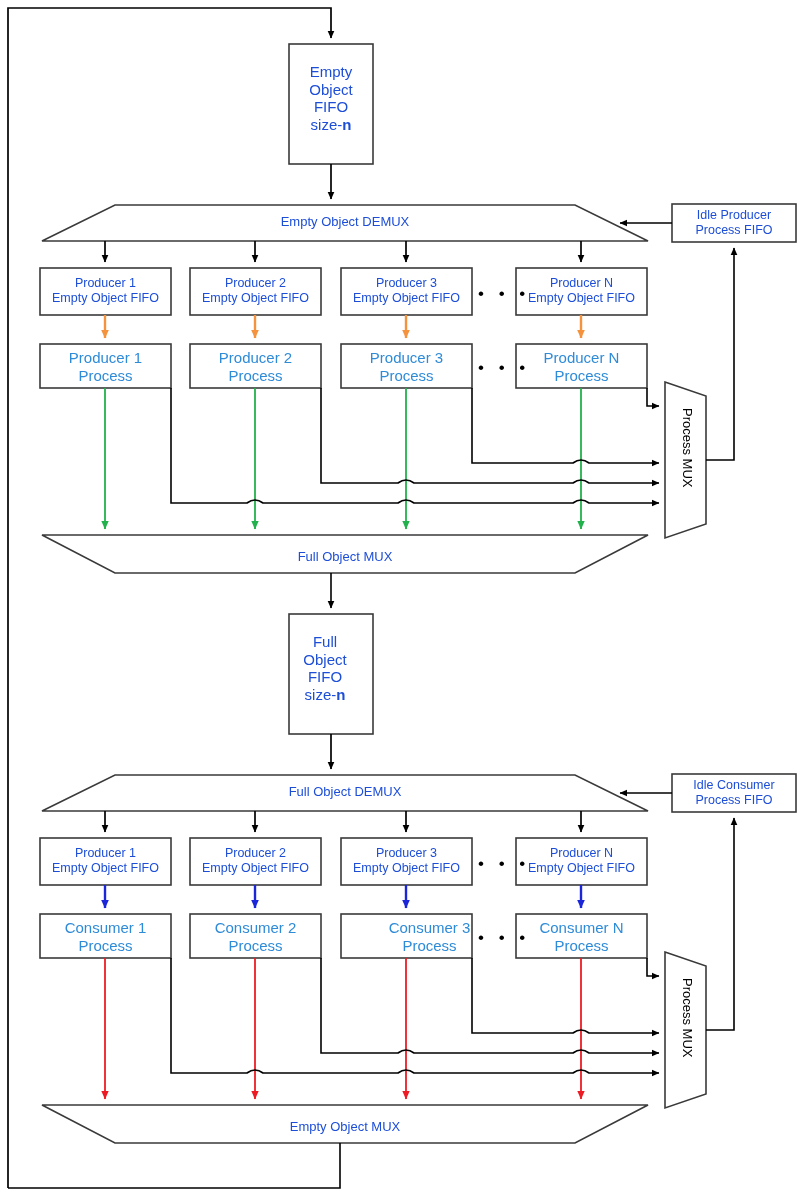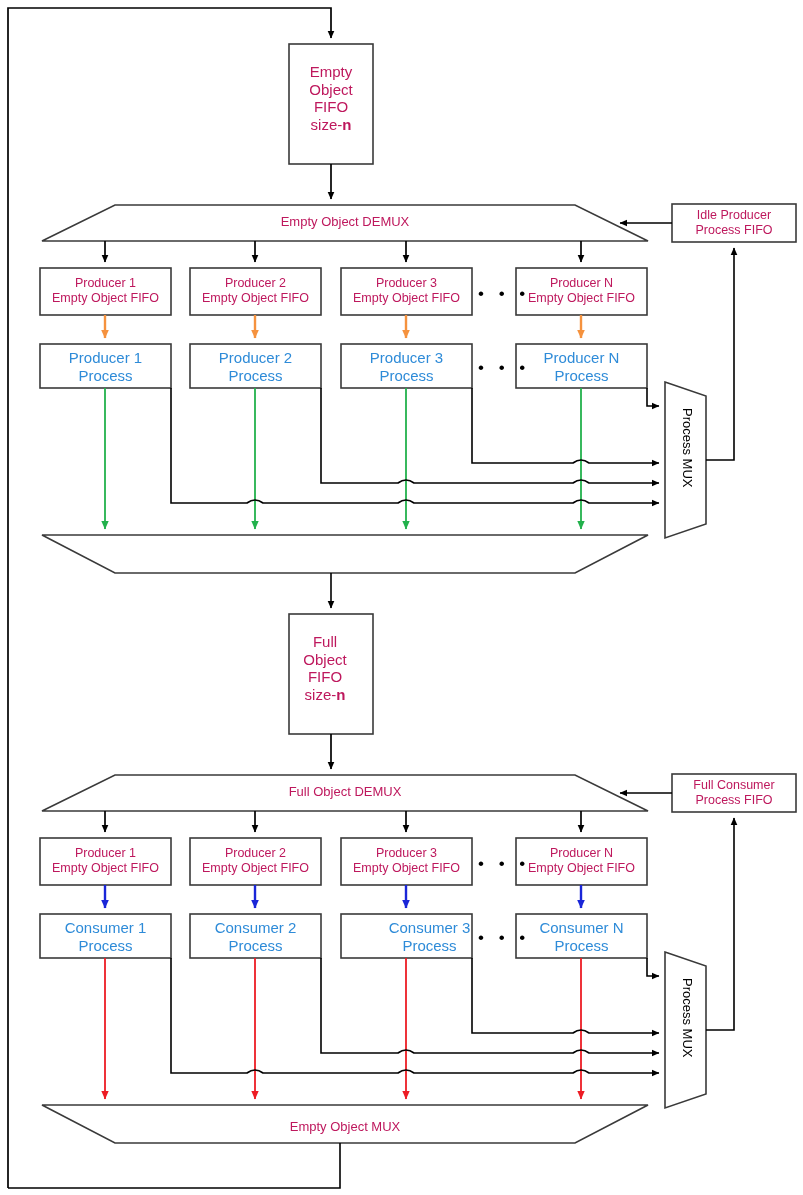--- a/index.html
+++ b/index.html
@@ -1,19 +1,19 @@
 <!DOCTYPE html>
 <html><head>
 <meta charset="utf-8">
 <style>
   html,body{margin:0;padding:0;background:#ffffff;}
   body{font-family:"Liberation Sans", sans-serif;}
   #stage{position:relative;width:803px;height:1195px;background:#fff;overflow:hidden;}
   #stage svg{position:absolute;left:0;top:0;}
-  .lbl{position:absolute;text-align:center;line-height:1.18;color:#be185d;pointer-events:none;}
+  .lbl{position:absolute;text-align:center;line-height:1.18;color:#1d4ed8;pointer-events:none;}
   .box-lbl{font-size:12.5px;}
   .proc-lbl{font-size:15px;color:#2E8BD8;}
   .mux-lbl{font-size:13px;}
   .fifo-lbl{font-size:15px;}
   .small-lbl{font-size:12.5px;}
   .dots{position:absolute;font-size:17px;letter-spacing:5px;color:#000;}
   .vtext{position:absolute;font-size:13px;color:#000;writing-mode:vertical-rl;text-orientation:mixed;white-space:nowrap;}
   b{font-weight:bold;}
 </style>
 </head>
@@ -194,32 +194,33 @@
 </div>
 <div class="lbl proc-lbl" style="left:516px;top:349px;width:131px;">
   <span>Producer N</span><br><span>Process</span>
 </div>
 
 <div class="dots" style="left:478px;top:284px;">• • •</div>
 <div class="dots" style="left:478px;top:358px;">• • •</div>
 
 <div class="vtext" style="left:680px;top:408px;">Process MUX</div>
 
+<div class="lbl mux-lbl" style="left:145px;top:549px;width:400px;">Full Object MUX</div>
 
 <div class="lbl fifo-lbl" style="left:289px;top:633px;width:72px;">
   <span>Full</span><br>
   <span>Object</span><br>
   <span>FIFO</span><br>
   <span>size-</span><b>n</b>
 </div>
 
 <div class="lbl mux-lbl" style="left:145px;top:784px;width:400px;">Full Object DEMUX</div>
 
 <div class="lbl small-lbl" style="left:672px;top:778px;width:124px;">
-  <span>Full Consumer</span><br>
+  <span>Idle Consumer</span><br>
   <span>Process FIFO</span>
 </div>
 
 <div class="lbl box-lbl" style="left:40px;top:846px;width:131px;">
   <span>Producer 1</span><br><span>Empty Object FIFO</span>
 </div>
 <div class="lbl box-lbl" style="left:190px;top:846px;width:131px;">
   <span>Producer 2</span><br><span>Empty Object FIFO</span>
 </div>
 <div class="lbl box-lbl" style="left:341px;top:846px;width:131px;">

